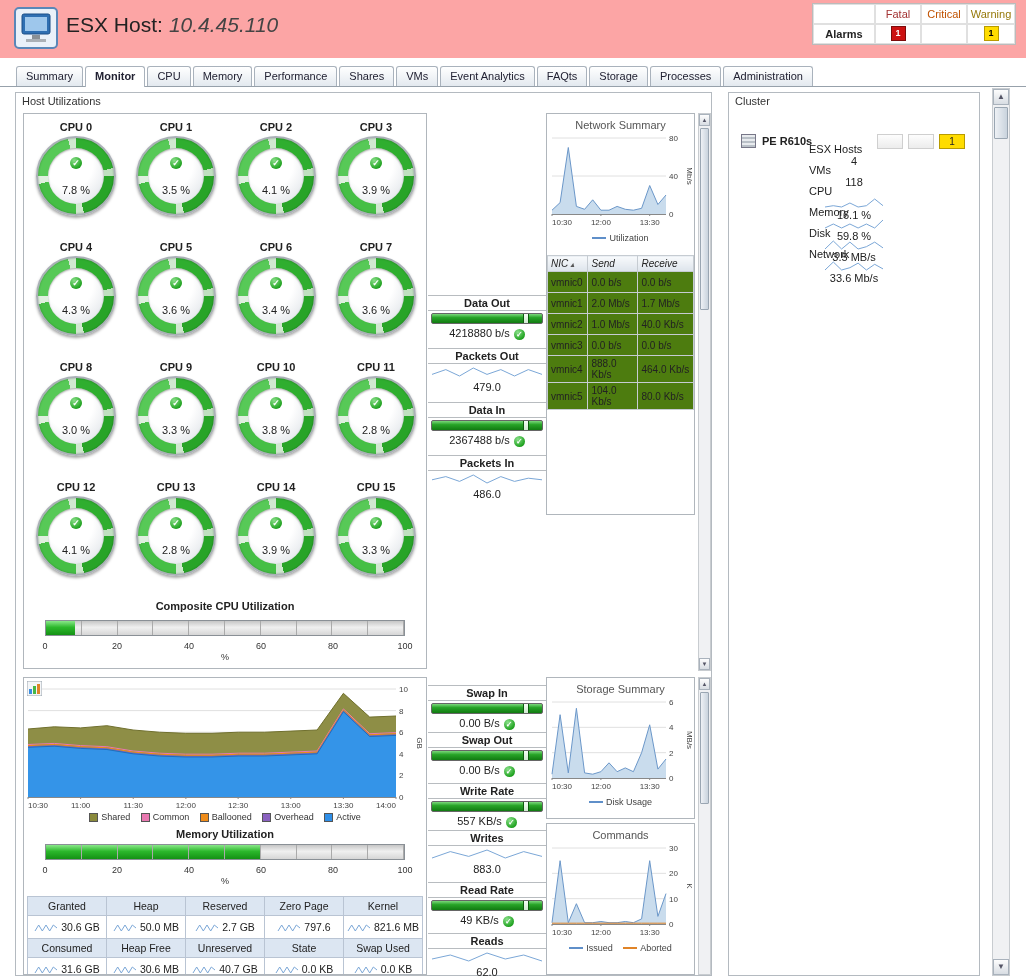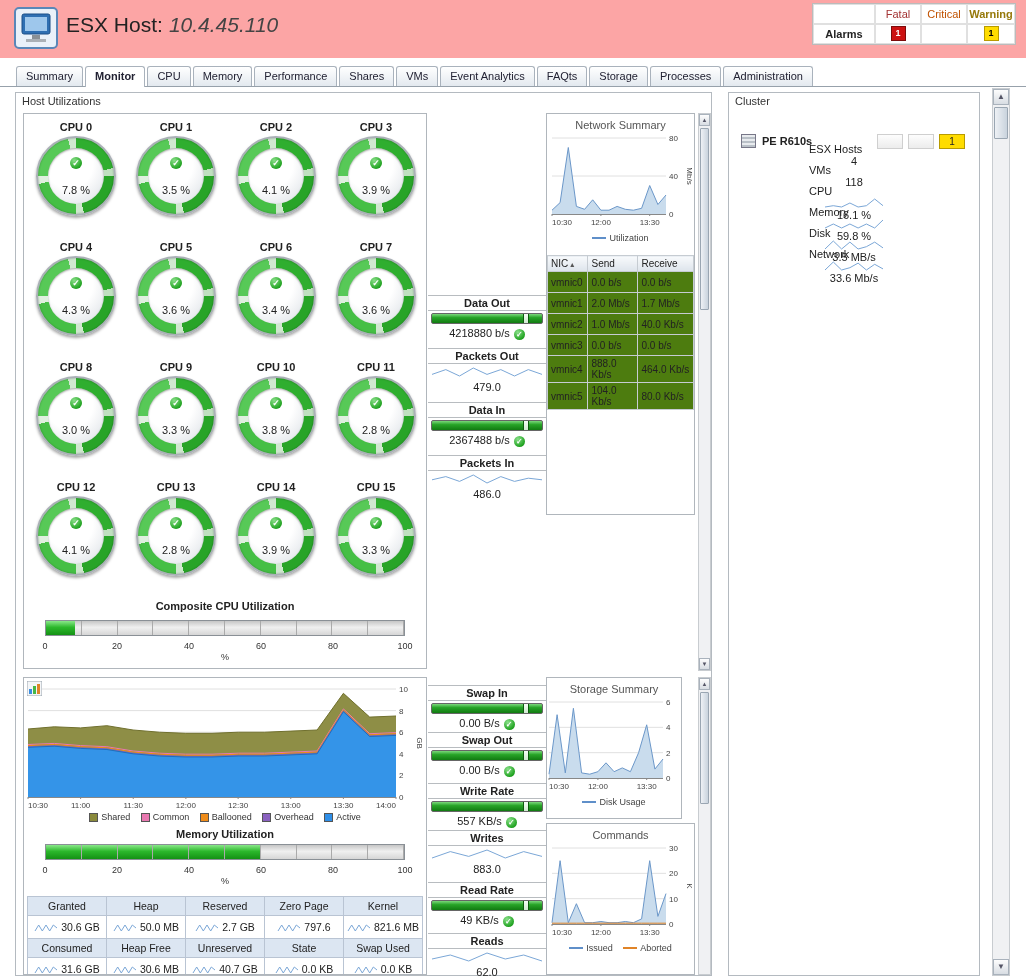--- a/index.html
+++ b/index.html
@@ -9,21 +9,21 @@
 
   
   .header{position:absolute;left:0;top:0;width:1026px;height:58px;background:#fca5a5;}
   .app-icon{position:absolute;left:14px;top:7px;}
   .page-title{position:absolute;left:66px;top:13px;font-size:21px;font-weight:normal;color:#222;margin:0;white-space:nowrap;}
   .page-title .host{font-style:italic;color:#444;margin-left:6px;}
 
   .alarms{position:absolute;left:812px;top:3px;display:grid;grid-template-columns:62px 46px 46px 48px;border:1px solid #bbb;background:#fff;}
   .al-cell{border:1px solid #e0e0e0;height:18px;line-height:18px;text-align:center;overflow:hidden;}
   .al-h{font-size:11px;}
-  .al-h.fatal{color:#a33333;} .al-h.critical{color:#c05200;} .al-h.warning{color:#96790a;font-weight:bold;}
+  .al-h.fatal{color:#a33333;} .al-h.critical{color:#c05200;} .al-h.warning{color:#96790a;}
   .al-label{font-weight:bold;}
   .al-box{display:inline-block;width:13px;height:13px;line-height:13px;font-size:9px;font-weight:bold;text-align:center;vertical-align:middle;margin-top:-3px;}
   .fatal-box{background:#cc1111;border:1px solid #7c0b0b;color:#fff;}
   .warn-box{background:#ffdc00;border:1px solid #b89b00;color:#000;}
   .empty-box{visibility:hidden;}
 
   
   .tabbar{position:absolute;left:0;top:63px;width:1026px;height:24px;padding-left:16px;box-sizing:border-box;border-bottom:1px solid #97a1ab;display:flex;align-items:flex-end;gap:2px;}
   .tab{border:1px solid #a9b2bc;border-bottom:none;border-radius:3px 3px 0 0;background:linear-gradient(#ffffff,#e3e9ef);
     padding:3px 9px 4px 9px;font-size:11px;color:#223;cursor:pointer;white-space:nowrap;}
@@ -32,21 +32,21 @@
   
   .panel{position:absolute;background:#fff;border:1px solid #b4bac0;box-sizing:border-box;}
   .host-panel{left:15px;top:92px;width:697px;height:884px;}
   .cluster-panel{left:728px;top:92px;width:252px;height:884px;}
   .panel-title{padding:2px 6px;font-size:11px;color:#333;}
 
   .box{position:absolute;border:1px solid #b0b6bc;background:#fff;box-sizing:border-box;overflow:hidden;}
   .cpu-box{left:7px;top:20px;width:404px;height:556px;}
   .net-box{left:530px;top:20px;width:149px;height:402px;}
   .mem-box{left:7px;top:584px;width:404px;height:298px;}
-  .sto-box{left:530px;top:584px;width:136px;height:142px;}
+  .sto-box{left:530px;top:584px;width:149px;height:142px;}
   .cmd-box{left:530px;top:730px;width:149px;height:152px;}
 
   
   .cpu-grid{position:absolute;left:2px;top:2px;width:400px;display:grid;grid-template-columns:repeat(4,100px);grid-template-rows:repeat(4,120px);}
   .gcell{text-align:center;}
   .glabel{font-weight:bold;font-size:11px;margin-top:5px;}
   .dial{width:76px;height:76px;border-radius:50%;margin:3px auto 0;position:relative;border:2px solid #aab0b6;
     background:conic-gradient(from -90deg,
       #57c957 0 78deg,#cfe8cf 78deg 90deg,
       #2fae2f 90deg 168deg,#bfe0bf 168deg 180deg,
@@ -94,21 +94,21 @@
   .net-chart,.sto-chart,.cmd-chart{width:142px;height:94px;}
   .mem-chart{position:absolute;left:2px;top:4px;width:396px;height:126px;}
   .legend{text-align:center;font-size:9px;color:#444;margin-top:4px;}
   .lg-item{display:inline-flex;align-items:center;margin:0 4px;white-space:nowrap;}
   .lg-line{display:inline-block;width:14px;height:2px;margin-right:3px;background:#5f8fc9;}
   .lg-sq{display:inline-block;width:9px;height:9px;border:1px solid #555;margin-right:3px;box-sizing:border-box;}
 
   
   .nic{border-collapse:collapse;margin:12px auto 0;font-size:10px;}
   .nic th,.nic td{border:1px solid #c6ccd2;padding:2px 3px;text-align:left;}
-  .nic th{background:linear-gradient(#f8fafc,#dde4eb);font-weight:normal;}
+  .nic th{background:linear-gradient(#f8fafc,#dde4eb);font-weight:normal;font-style:italic;}
   .nic th.c0{width:34px;} .nic th.c1{width:48px;} .nic th.c2{width:52px;}
   .nic td{height:16px;background:#4d7c0f;}
   .sort-asc::after{content:"\25B4";font-size:8px;color:#555;margin-left:2px;}
 
   
   .mini-chart-icon{position:absolute;left:3px;top:3px;z-index:3;}
   .mem-legend{position:absolute;left:0;top:134px;width:100%;text-align:center;font-size:9px;color:#333;}
   .memutil-title{position:absolute;left:0;top:150px;width:100%;text-align:center;font-weight:bold;font-size:11px;}
   .mem-table{position:absolute;left:3px;top:218px;width:396px;border-collapse:collapse;font-size:10.5px;table-layout:fixed;}
   .mem-table td{border:1px solid #b9c4d3;text-align:center;padding:1px 2px;overflow:hidden;white-space:nowrap;}

